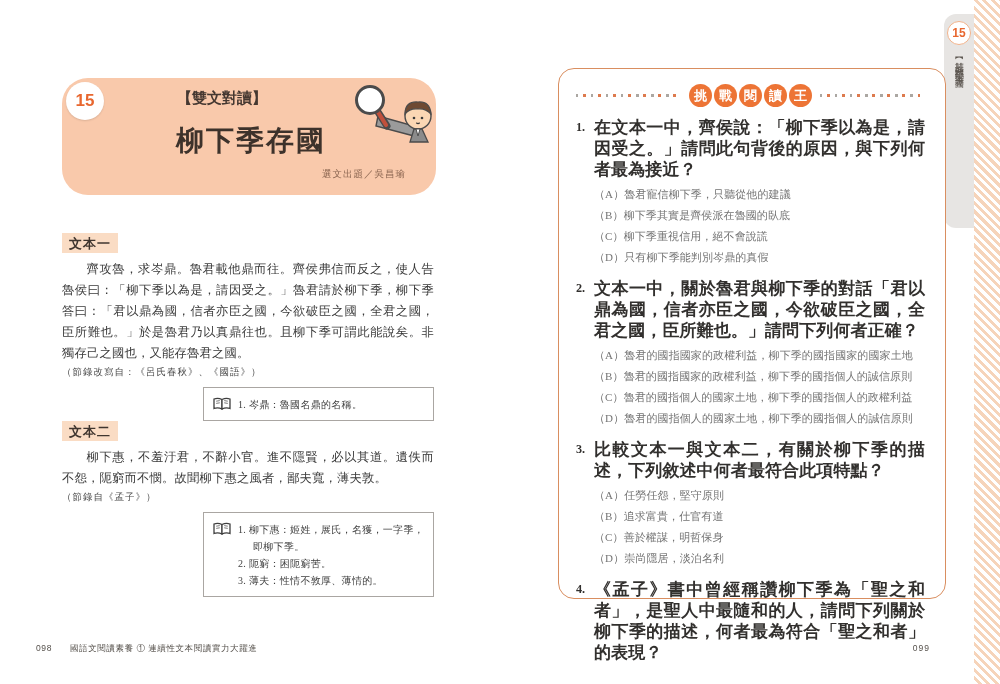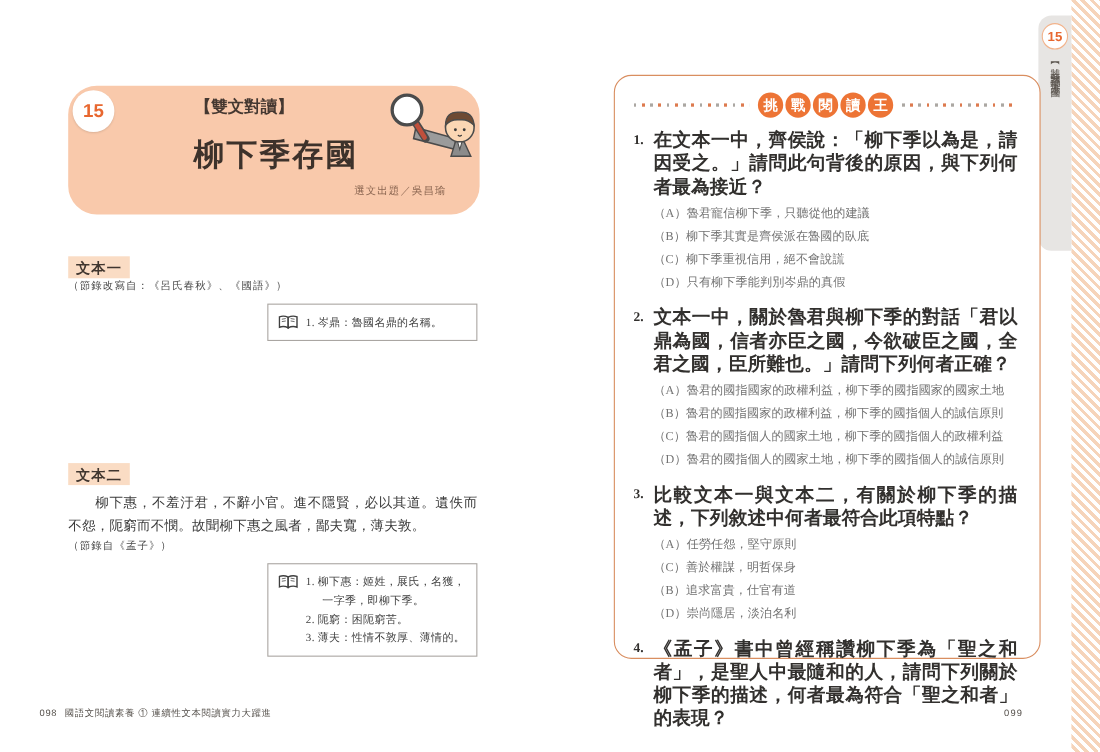--- a/index.html
+++ b/index.html
@@ -65,35 +65,35 @@
   }
   .body-text {
     margin-top: 6px; font-size: 12.3px; line-height: 21px; color: #3a3a3a;
     text-align: justify; text-indent: 2em; letter-spacing: 0.2px;
   }
   .source-line {
     margin-top: 1px; font-size: 9.5px; line-height: 15px;
     color: #4a4a4a; letter-spacing: 1px;
   }
   .note-box {
-    margin: 7px 0 0 auto; width: 191px; border: 1px solid #aaa6a2;
+    margin: 7px 0 0 auto; width: 231px; border: 1px solid #aaa6a2;
     padding: 8px 9px 7px 34px; position: relative; background: #ffffff;
   }
   .note-box .book-icon { position: absolute; left: 9px; top: 9px; }
   .note-line {
     font-size: 10px; line-height: 17px; color: #3f3f3f;
     padding-left: 1.5em; text-indent: -1.5em; letter-spacing: 0.3px;
   }
 
   
   .footer-left {
     position: absolute; left: 36px; top: 644px;
     font: 8.5px/1 "Liberation Sans", sans-serif; color: #55504b; letter-spacing: 0.6px;
   }
-  .footer-left .book-title { margin-left: 4px; }
+  .footer-left .book-title { margin-left: 15px; font-family: Liberation Serif, serif; }
   .footer-right {
     position: absolute; right: 70px; top: 644px;
     font: 8.5px/1 "Liberation Sans", sans-serif; color: #55504b; letter-spacing: 1px;
   }
 
   
   .quiz-panel {
     position: absolute; left: 558px; top: 68px; width: 388px; height: 531px;
     border: 1.6px solid #d98e60; border-radius: 16px;
     padding: 14px 20px 0 17px; background: #ffffff;
@@ -144,20 +144,21 @@
       <circle cx="66" cy="36" r="1.3" fill="#3a3a3a"></circle>
       <circle cx="74" cy="36" r="1.3" fill="#3a3a3a"></circle>
       <path d="M68.5 41 Q70 42.3 71.5 41" fill="none" stroke="#3a3a3a" stroke-width="1.1" stroke-linecap="round"></path>
       <path d="M66 47 L74 47 L80 60 L62 60 Z" fill="#8b8b8b" stroke="#4b4b4b" stroke-width="1.3"></path>
       <path d="M68 47 L72 47 L70 54 Z" fill="#ffffff" stroke="#4b4b4b" stroke-width="1"></path>
     </svg>
   </div>
 
   <div class="left-col group-1">
     <span class="section-label">文本一</span>
+    <p class="body-text">齊攻魯，求岑鼎。魯君載他鼎而往。齊侯弗信而反之，使人告魯侯曰：「柳下季以為是，請因受之。」魯君請於柳下季，柳下季答曰：「君以鼎為國，信者亦臣之國，今欲破臣之國，全君之國，臣所難也。」於是魯君乃以真鼎往也。且柳下季可謂此能說矣。非獨存己之國也，又能存魯君之國。</p>
     <div class="source-line">（節錄改寫自：《呂氏春秋》、《國語》）</div>
     <div class="note-box">
       <svg class="book-icon" width="18" height="14" viewBox="0 0 18 14">
         <path d="M1 2 Q5 0.5 9 2.5 L9 12 Q5 10 1 11.5 Z" fill="#ffffff" stroke="#3f3f3f" stroke-width="1.3"></path>
         <path d="M17 2 Q13 0.5 9 2.5 L9 12 Q13 10 17 11.5 Z" fill="#ffffff" stroke="#3f3f3f" stroke-width="1.3"></path>
         <line x1="3.2" y1="4.2" x2="6.8" y2="3.6" stroke="#3f3f3f" stroke-width="0.7"></line>
         <line x1="3.2" y1="6.4" x2="6.8" y2="5.8" stroke="#3f3f3f" stroke-width="0.7"></line>
         <line x1="11.2" y1="3.6" x2="14.8" y2="4.2" stroke="#3f3f3f" stroke-width="0.7"></line>
         <line x1="11.2" y1="5.8" x2="14.8" y2="6.4" stroke="#3f3f3f" stroke-width="0.7"></line>
       </svg>
@@ -228,22 +229,22 @@
       </div>
     </div>
 
     <div class="question">
       <div class="q-stem">
         <span class="q-num">3.</span>
         <span class="q-text">比較文本一與文本二，有關於柳下季的描述，下列敘述中何者最符合此項特點？</span>
       </div>
       <div class="q-options">
         <div class="q-option">（A）任勞任怨，堅守原則</div>
+        <div class="q-option">（B）追求富貴，仕官有道</div>
         <div class="q-option">（C）善於權謀，明哲保身</div>
-        <div class="q-option">（B）追求富貴，仕官有道</div>
         <div class="q-option">（D）崇尚隱居，淡泊名利</div>
       </div>
     </div>
 
     <div class="question">
       <div class="q-stem">
         <span class="q-num">4.</span>
         <span class="q-text">《孟子》書中曾經稱讚柳下季為「聖之和者」，是聖人中最隨和的人，請問下列關於柳下季的描述，何者最為符合「聖之和者」的表現？</span>
       </div>
 

